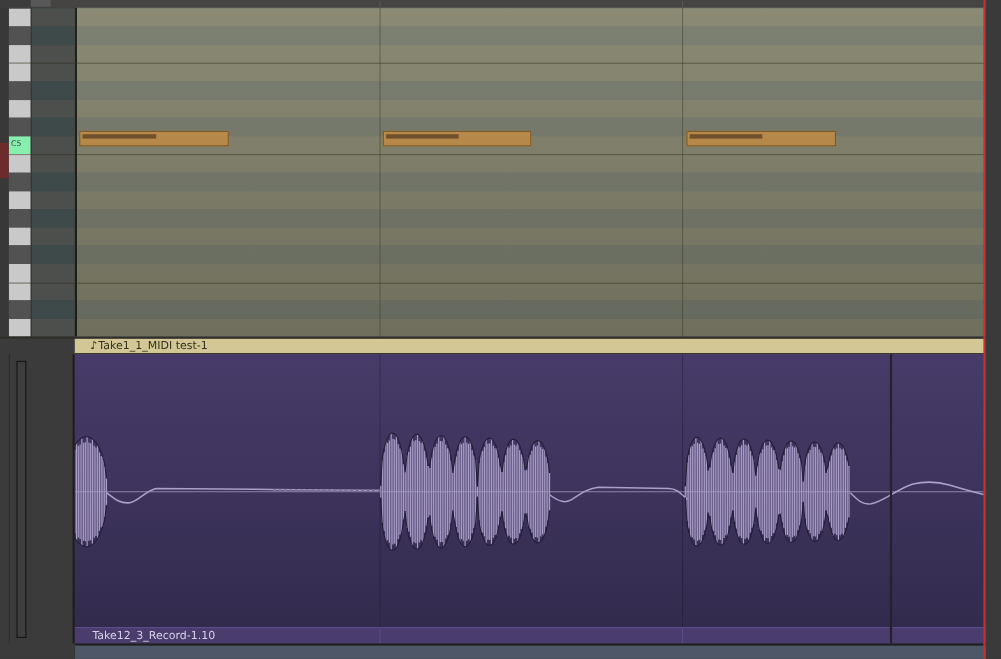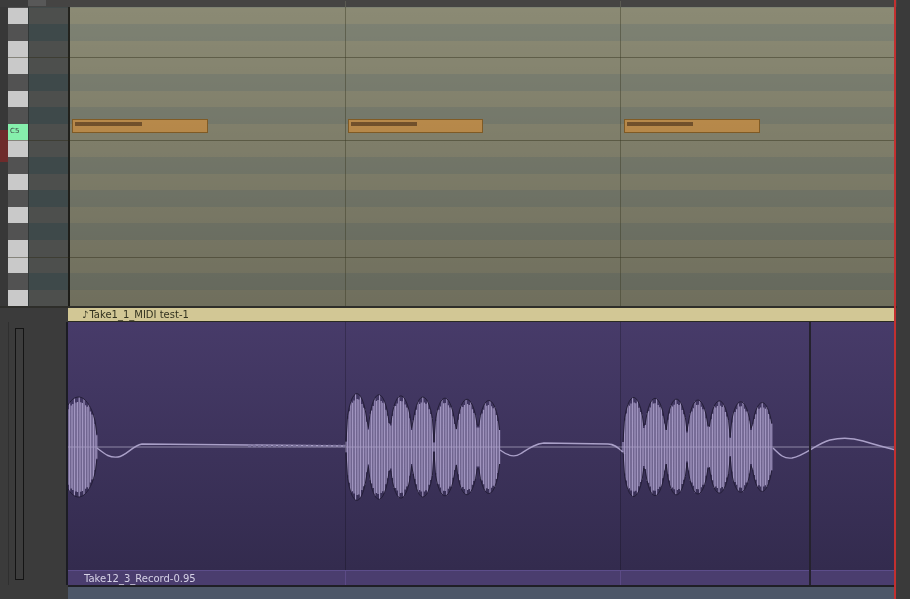--- a/index.html
+++ b/index.html
@@ -180,21 +180,21 @@
     </svg>
     <div class="wave-vgrid" style="left:277px"></div>
     <div class="wave-vgrid" style="left:552px"></div>
   </div>
 
   <div id="editcursor" class="abs" style="left: 809px;"></div>
 
   <div id="audiobar" class="abs">
     <div class="bar-vgrid" style="left:277px"></div>
     <div class="bar-vgrid" style="left:552px"></div>
-    <span class="txt">Take12_3_Record-0.95</span>
+    <span class="txt">Take12_3_Record-1.10</span>
   </div>
 
   <div id="bottomline" class="abs"></div>
   <div id="slatestrip" class="abs"></div>
   <div id="bottomleft" class="abs"></div>
   <div id="rightcol" class="abs" style="z-index:1"></div>
 
   <div class="ruler-tick abs" style="left:345px"></div>
   <div class="ruler-tick abs" style="left:620px"></div>
   <div id="redline" class="abs" style="left: 894px; top: 0px; width: 2px; height: 599px; background: rgb(194, 48, 48); z-index: 9;"></div>

